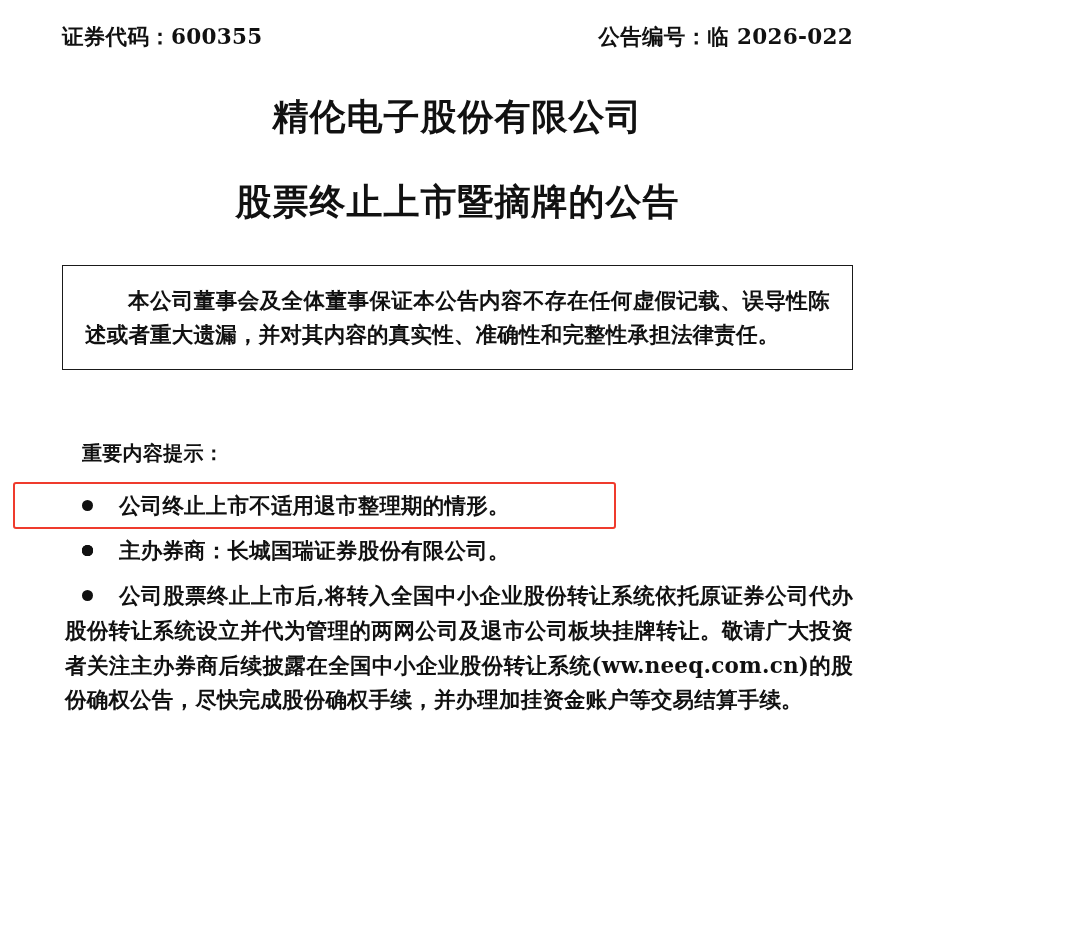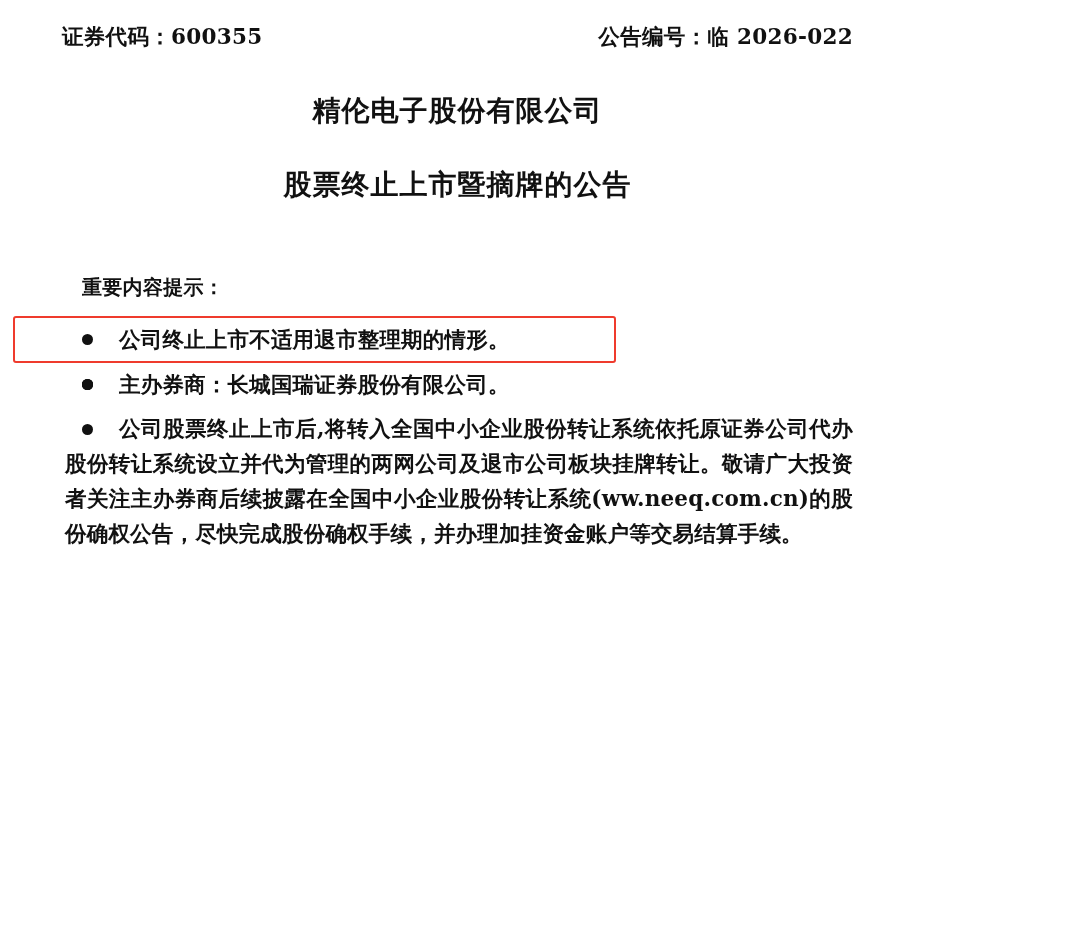--- a/index.html
+++ b/index.html
@@ -41,27 +41,27 @@
   .header-cell.right {
     margin-left: auto;
   }
 
   
   .title-block {
     text-align: center;
     margin-top: 42px;
   }
   .title-main {
-    font-size: 28px;
+    font-size: 36px;
     font-weight: bold;
     letter-spacing: 1px;
     line-height: 1.3;
   }
   .title-sub {
-    font-size: 28px;
+    font-size: 36px;
     font-weight: bold;
     letter-spacing: 1px;
     line-height: 1.3;
     margin-top: 38px;
   }
 
   
   .statement-box {
     margin-top: 40px;
     border: 1.6px solid #1a1a1a;
@@ -152,20 +152,23 @@
     <div class="header-cell right">
       <span>公告编号：</span><span>临 2026-022</span>
     </div>
   </div>
 
   <div class="title-block">
     <div class="title-main">精伦电子股份有限公司</div>
     <div class="title-sub">股票终止上市暨摘牌的公告</div>
   </div>
 
+  <div class="statement-box">
+    <p class="indent2">本公司董事会及全体董事保证本公告内容不存在任何虚假记载、误导性陈述或者重大遗漏，并对其内容的真实性、准确性和完整性承担法律责任。</p>
+  </div>
 
   <div class="section-title">重要内容提示：</div>
 
   <ul class="bullet-list">
     <li class="bullet-item highlight-wrap">
       <span class="dot"></span>
       <span>公司终止上市不适用退市整理期的情形。</span>
       <span class="highlight-box" style="border-color: rgb(239, 59, 45);"></span>
     </li>
     <li class="bullet-item">

